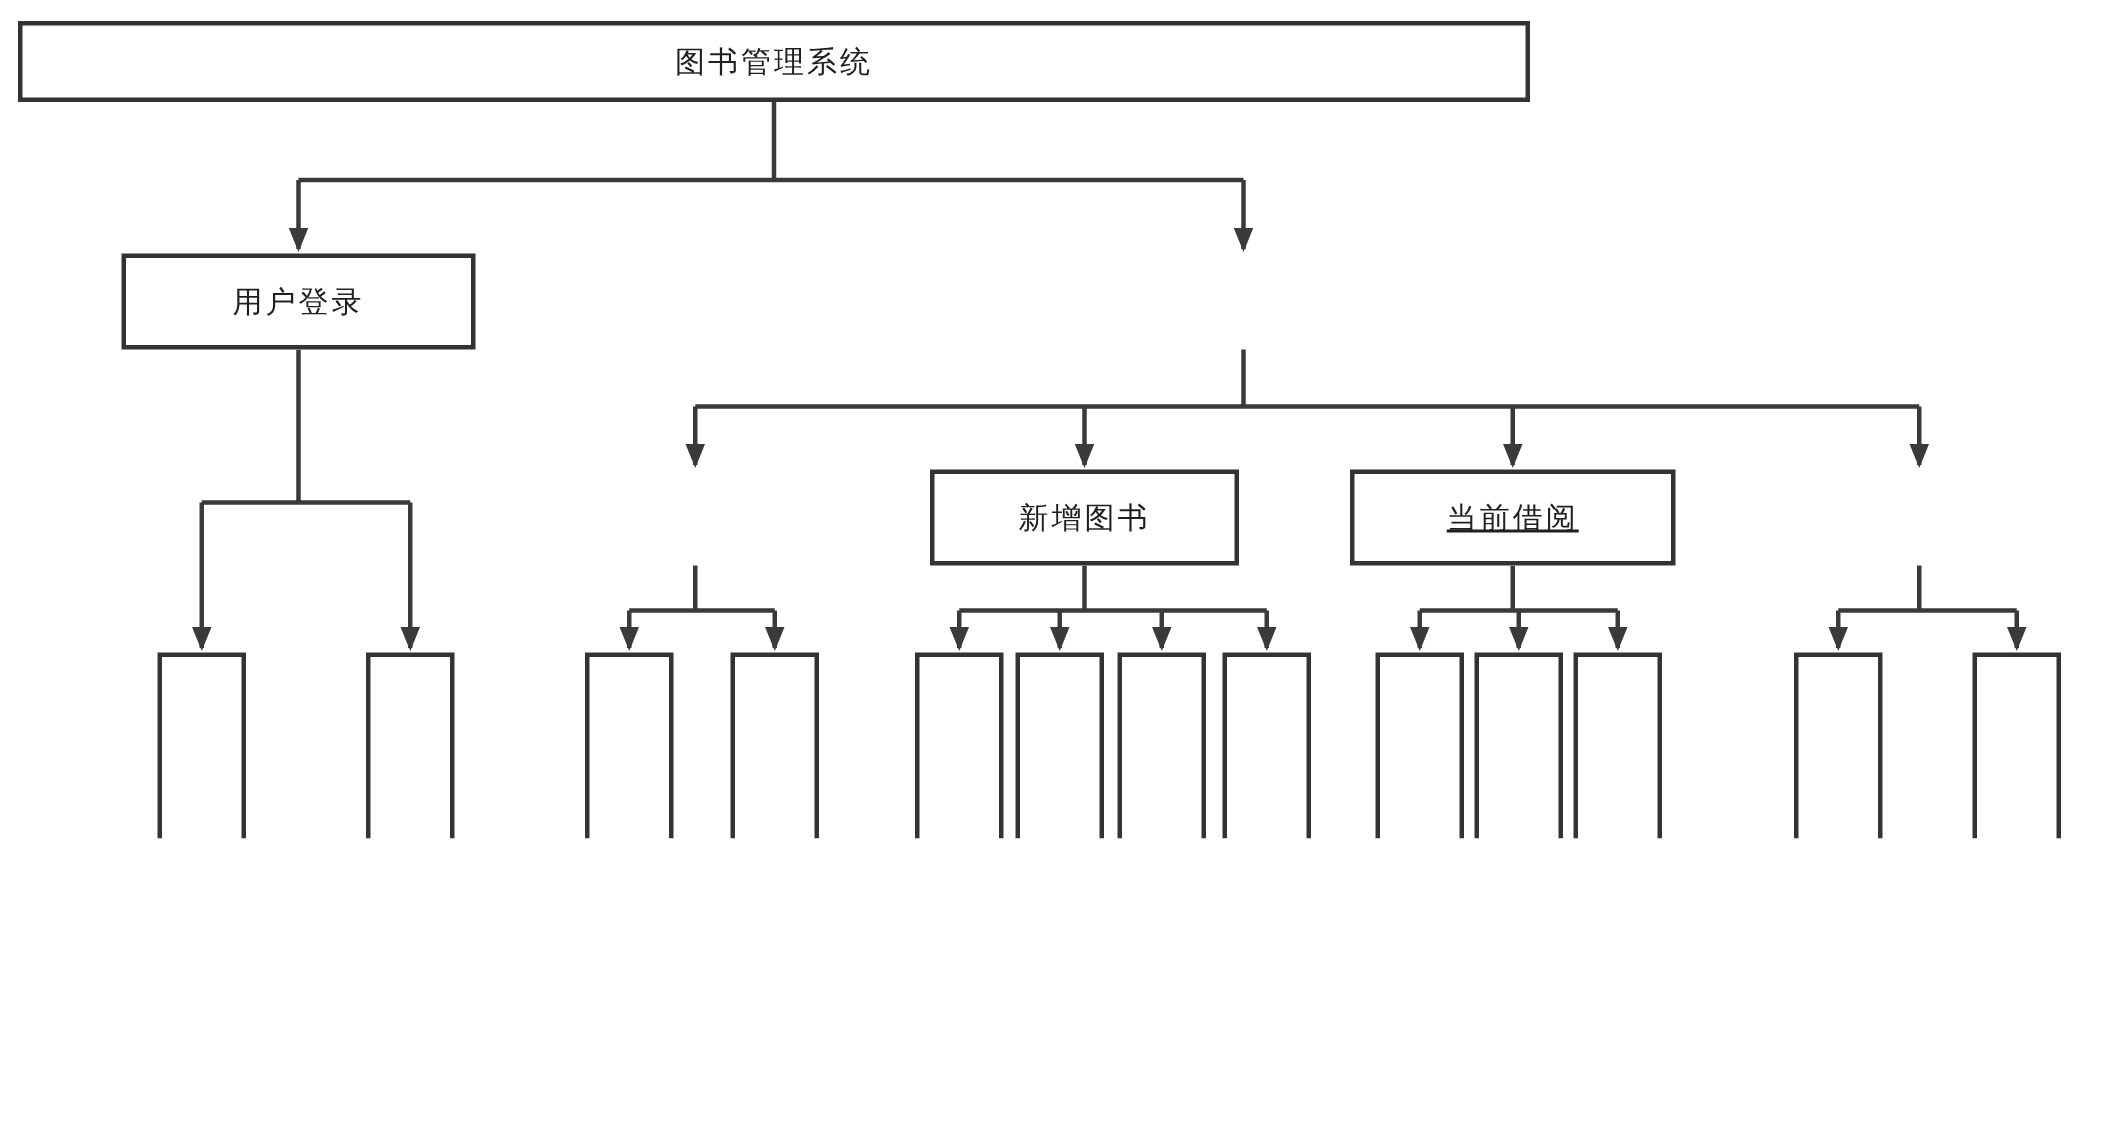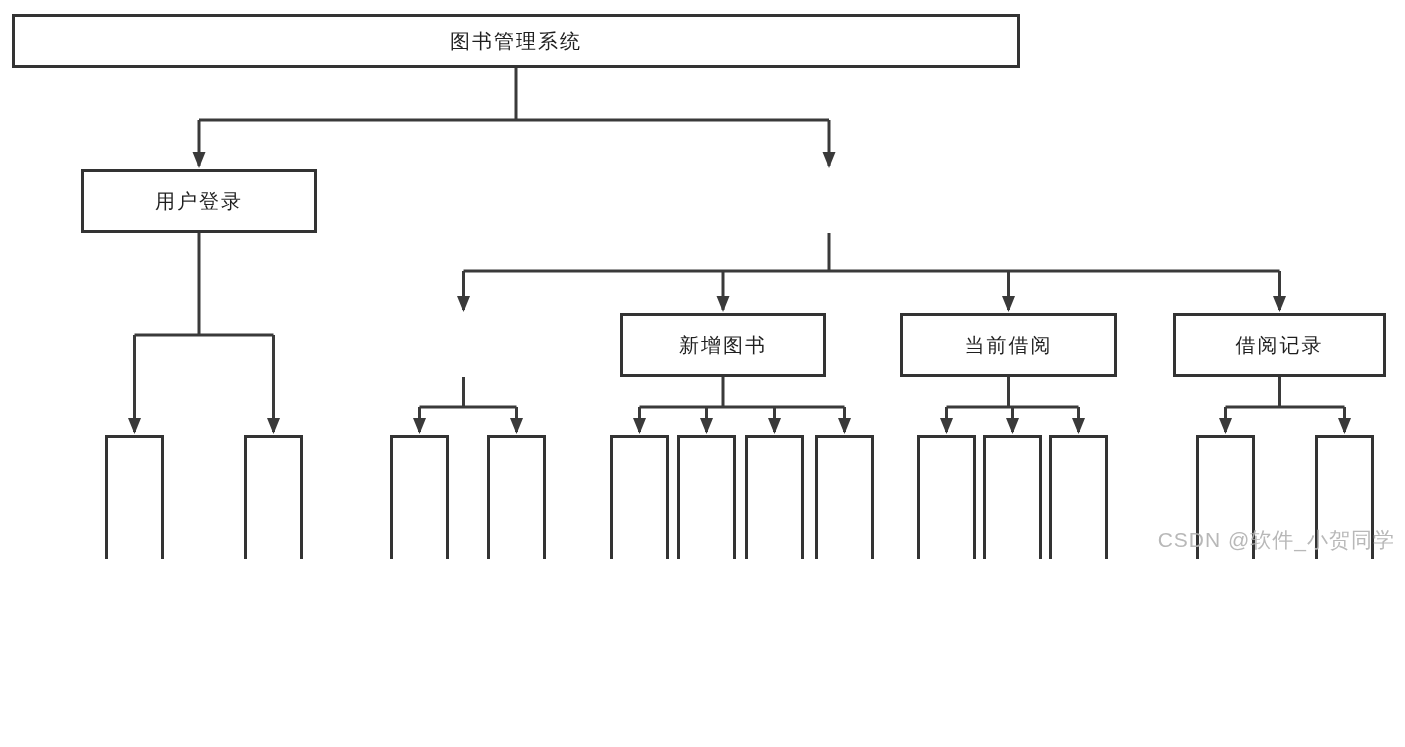--- a/index.html
+++ b/index.html
@@ -89,22 +89,21 @@
     <path class="wire" d="M1279.5,377 V407 M1225.5,407 H1344.5"></path>
     <path class="wire" d="M1225.5,407 V432" marker-end="url(#arrowhead)"></path>
     <path class="wire" d="M1344.5,407 V432" marker-end="url(#arrowhead)"></path>
   </svg>
 
   <div class="node" style="left:12px; top:14px; width:1008px; height:54px;">图书管理系统</div>
 
   <div class="node" style="left:81px; top:169px; width:236px; height:64px;">用户登录</div>
 
   <div class="node" style="left:620px; top:313px; width:206px; height:64px;">新增图书</div>
-  <div class="node" style="left:900px; top:313px; width:217px; height:64px;">当前借阅</div>
-  <div class="node" style="left:1173px; top:313px; width:213px; height:64px;">借阅记录</div>
+  <div class="node" style="left:900px; top:313px; width:217px; height:64px;text-decoration:underline;">当前借阅</div>
 
   <div class="node leaf" style="left:105px;">
     <span class="v-text">用户登录</span>
   </div>
   <div class="node leaf" style="left:244px;">
     <span class="v-text">注销登录</span>
   </div>
 
   <div class="node leaf" style="left:390px;">
     <span class="v-text">查询图书</span>
@@ -136,15 +135,14 @@
     <span class="v-text">确认归还（管理员）</span>
   </div>
 
   <div class="node leaf" style="left:1196px;">
     <span class="v-text">新增借阅记录</span>
   </div>
   <div class="node leaf" style="left:1315px;">
     <span class="v-text">查询借阅记录</span>
   </div>
 
-  <div class="watermark">CSDN @软件_小贺同学</div>
 
 </div>
 
 </body></html>

